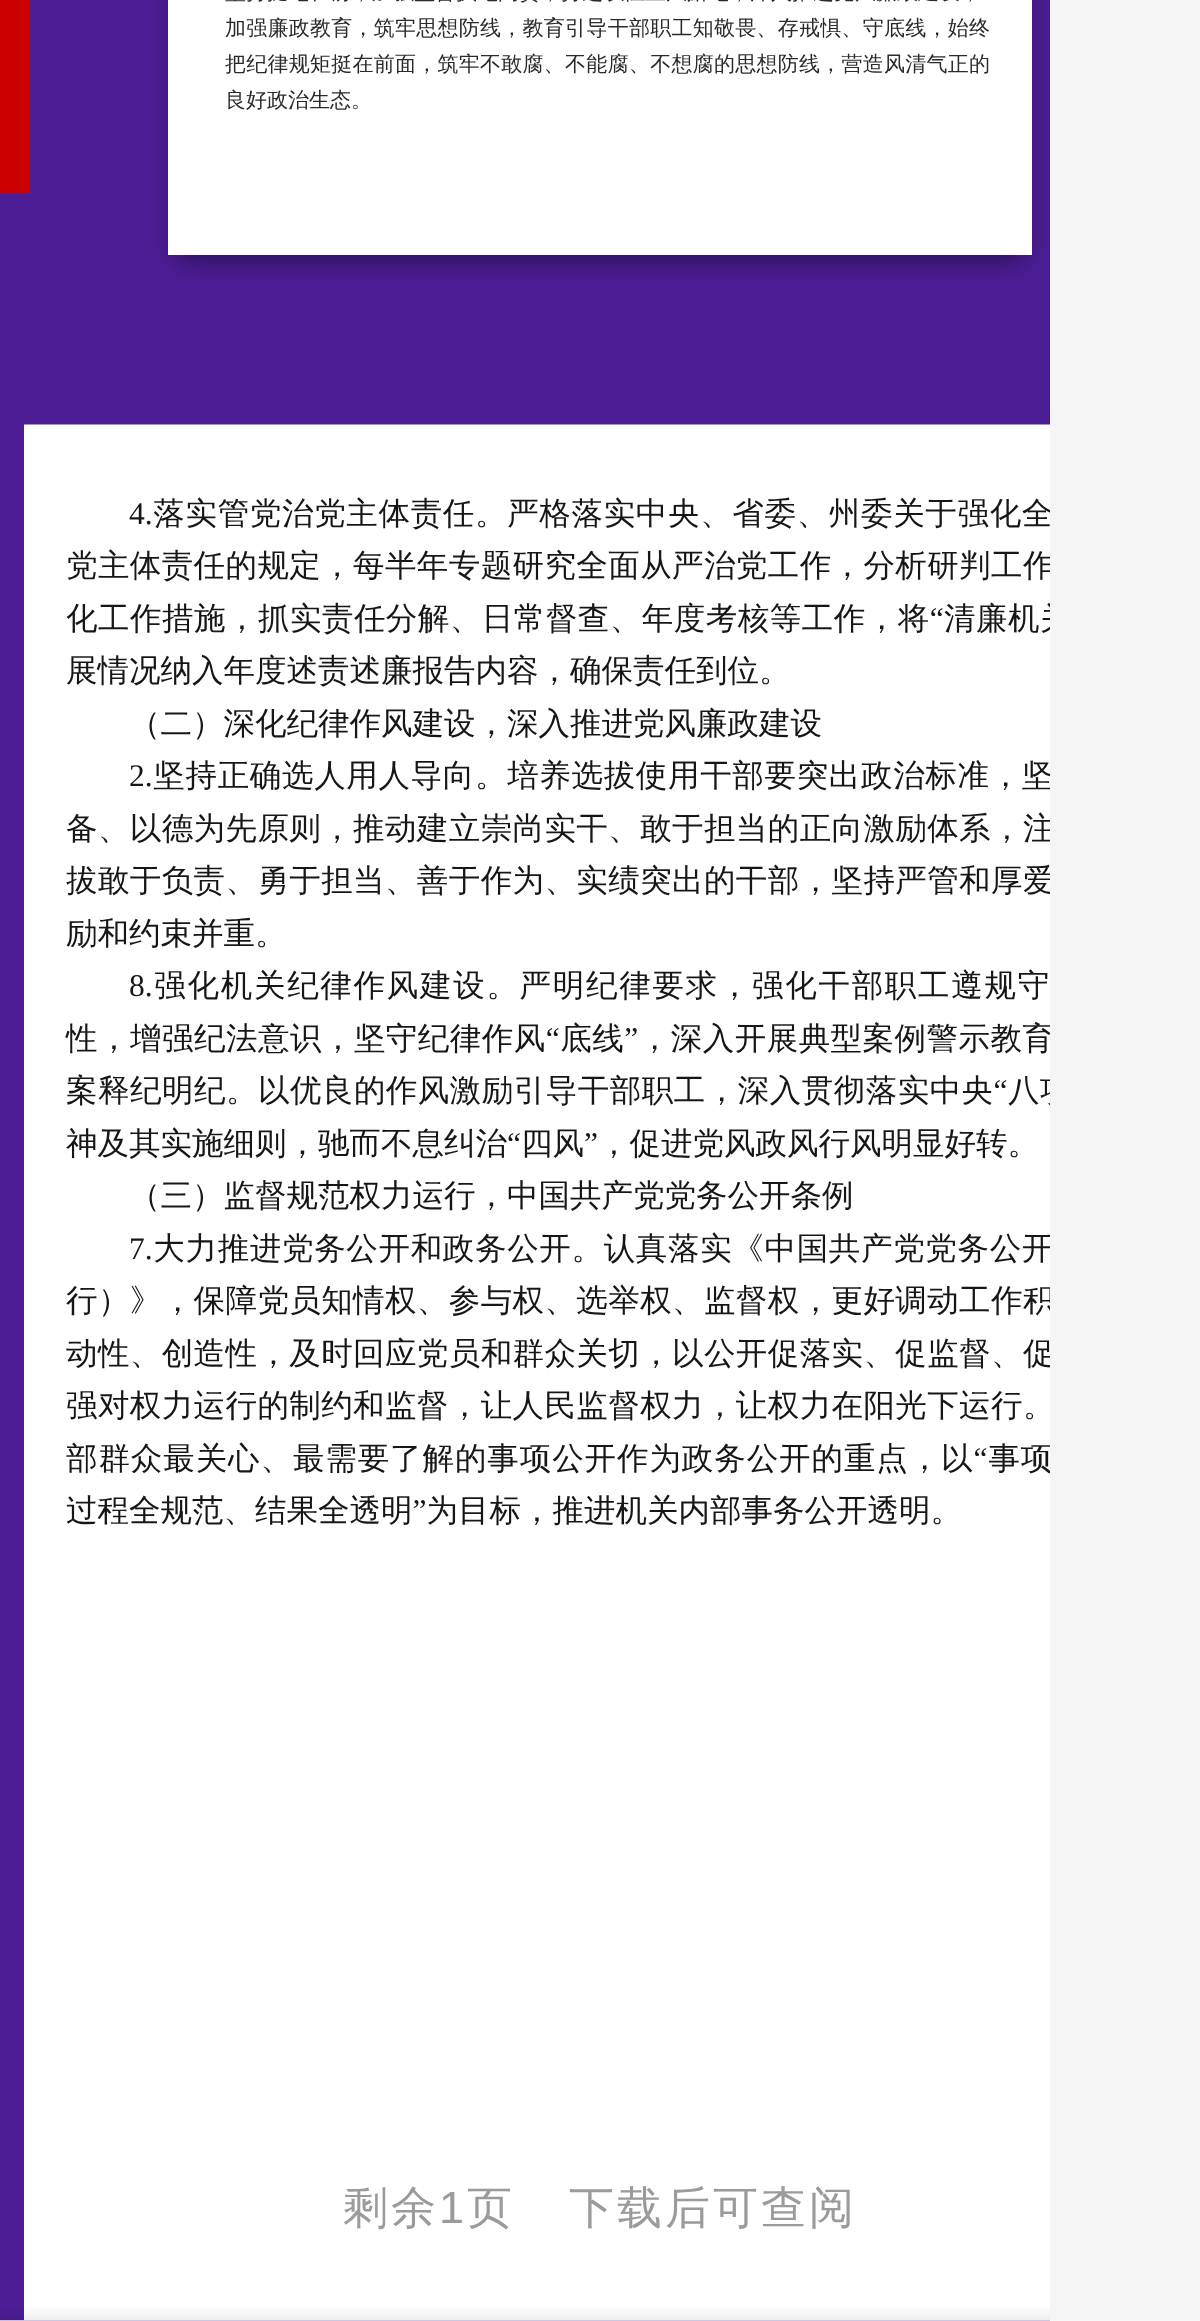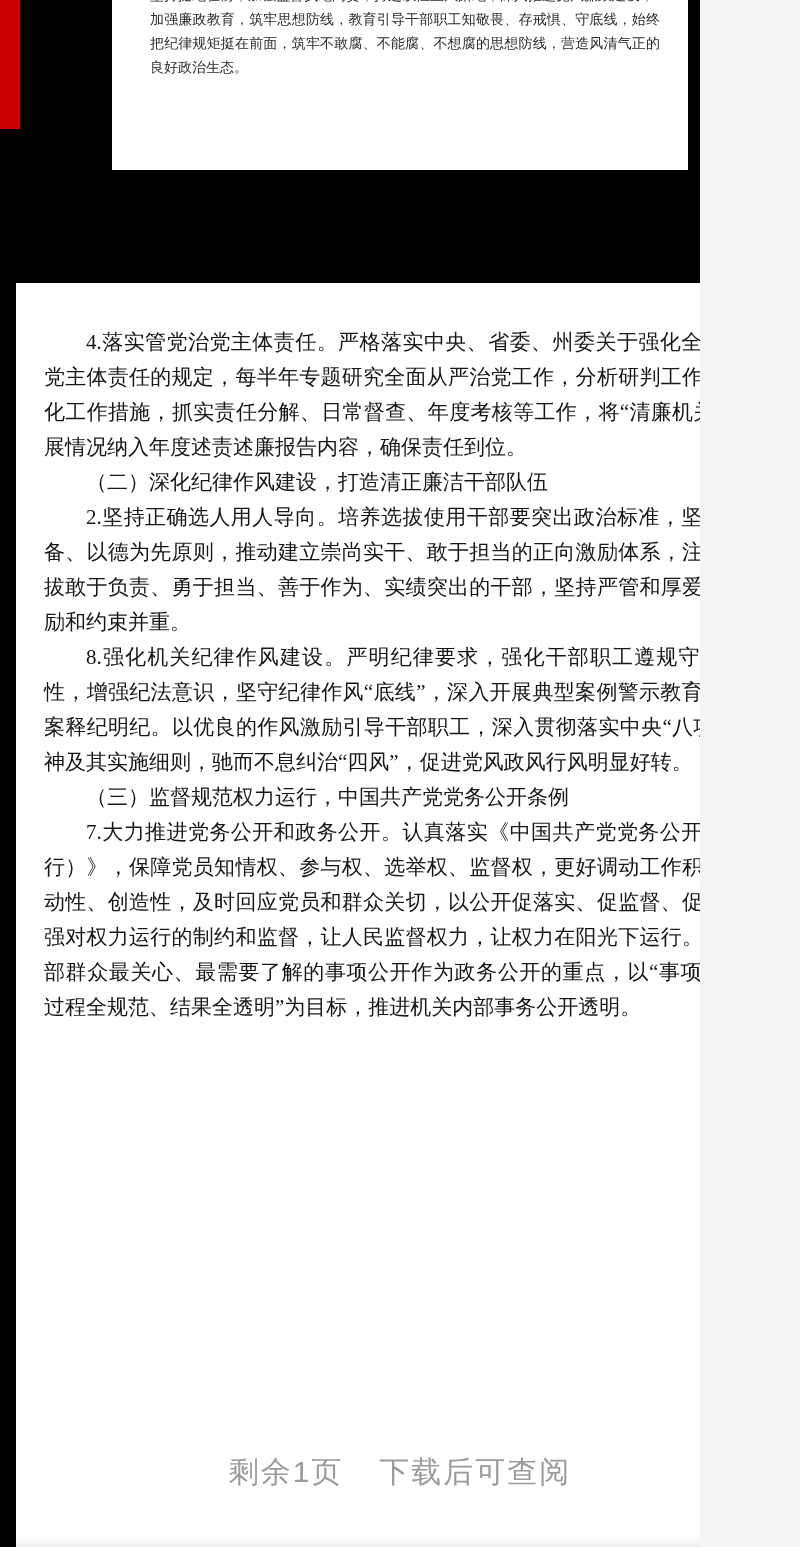--- a/index.html
+++ b/index.html
@@ -6,21 +6,21 @@
     margin: 0;
     padding: 0;
     background: #f5f5f6;
     overflow: hidden;
     font-family: "Liberation Serif", "DejaVu Serif", serif;
   }
   .canvas {
     position: relative;
     width: 700px;
     height: 1547px;
-    background: #000000;
+    background: #4c1d95;
     overflow: hidden;
   }
   
   .red-strip {
     position: absolute;
     left: 0; top: 0;
     width: 20px; height: 129px;
     background: #cc0001;
   }
   
@@ -94,21 +94,21 @@
       <div class="clipped">坚持挺纪在前，加强监督执纪问责，持之以恒正风肃纪，深入推进党风廉政建设，</div>
       <div class="top-para">加强廉政教育，筑牢思想防线，教育引导干部职工知敬畏、存戒惧、守底线，始终把纪律规矩挺在前面，筑牢不敢腐、不能腐、不想腐的思想防线，营造风清气正的良好政治生态。</div>
     </div>
   </div>
 
   <div class="red-strip"></div>
 
   <div class="main-page">
     <div class="doc-body">
         <div class="para">4.落实管党治党主体责任。严格落实中央、省委、州委关于强化全面从严治党主体责任的规定，每半年专题研究全面从严治党工作，分析研判工作情况，细化工作措施，抓实责任分解、日常督查、年度考核等工作，将“清廉机关”建设进展情况纳入年度述责述廉报告内容，确保责任到位。</div>
-        <div class="para">（二）深化纪律作风建设，打造清正廉洁干部队伍</div>
+        <div class="para">（二）深化纪律作风建设，深入推进党风廉政建设</div>
         <div class="para">2.坚持正确选人用人导向。培养选拔使用干部要突出政治标准，坚持德才兼备、以德为先原则，推动建立崇尚实干、敢于担当的正向激励体系，注重培养选拔敢于负责、勇于担当、善于作为、实绩突出的干部，坚持严管和厚爱结合、激励和约束并重。</div>
         <div class="para">8.强化机关纪律作风建设。严明纪律要求，强化干部职工遵规守纪的自觉性，增强纪法意识，坚守纪律作风“底线”，深入开展典型案例警示教育活动，以案释纪明纪。以优良的作风激励引导干部职工，深入贯彻落实中央“八项规定”精神及其实施细则，驰而不息纠治“四风”，促进党风政风行风明显好转。</div>
         <div class="para">（三）监督规范权力运行，中国共产党党务公开条例</div>
         <div class="para">7.大力推进党务公开和政务公开。认真落实《中国共产党党务公开条例（试行）》，保障党员知情权、参与权、选举权、监督权，更好调动工作积极性、主动性、创造性，及时回应党员和群众关切，以公开促落实、促监督、促改进，加强对权力运行的制约和监督，让人民监督权力，让权力在阳光下运行。坚持把干部群众最关心、最需要了解的事项公开作为政务公开的重点，以“事项全公开、过程全规范、结果全透明”为目标，推进机关内部事务公开透明。</div>
       </div>
   </div>
 
   <div class="footer">
     <span class="remaining">剩余1页</span><span class="hint">下载后可查阅</span>
   </div>

